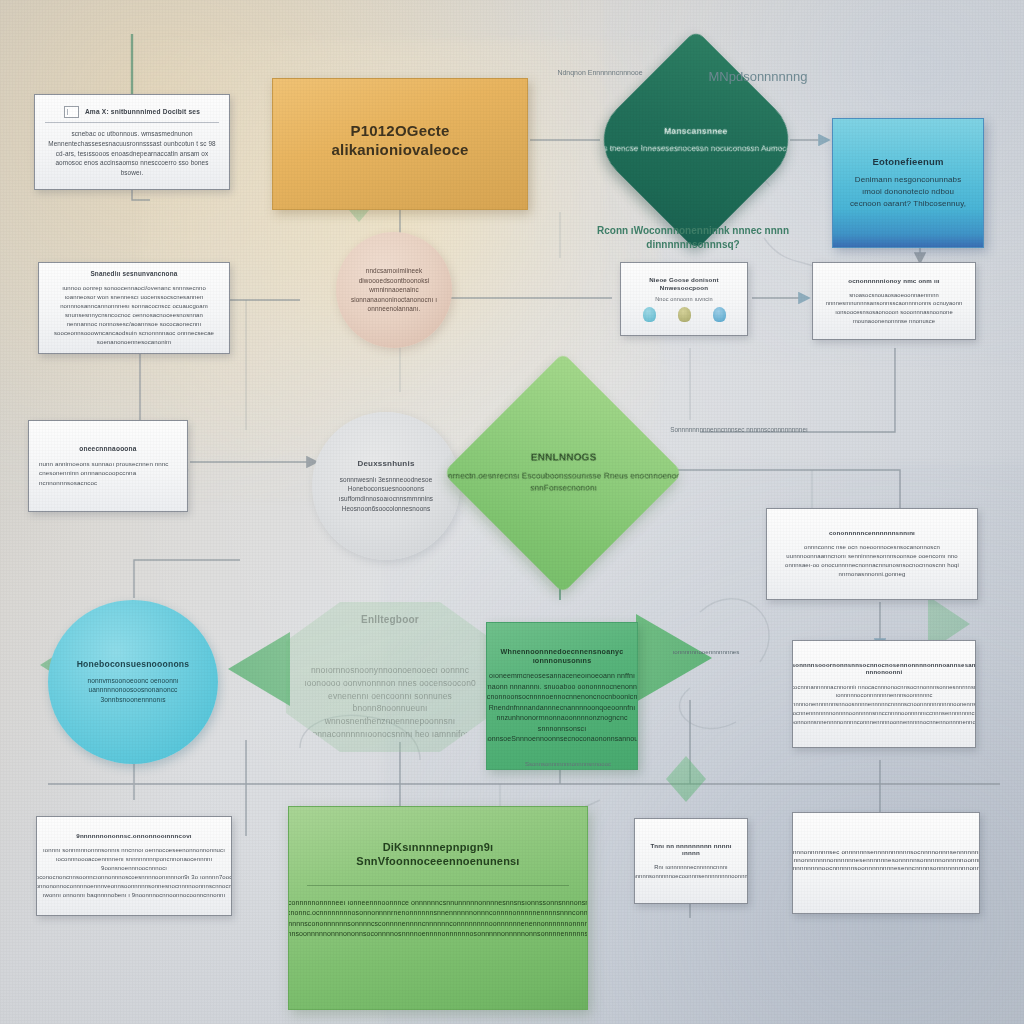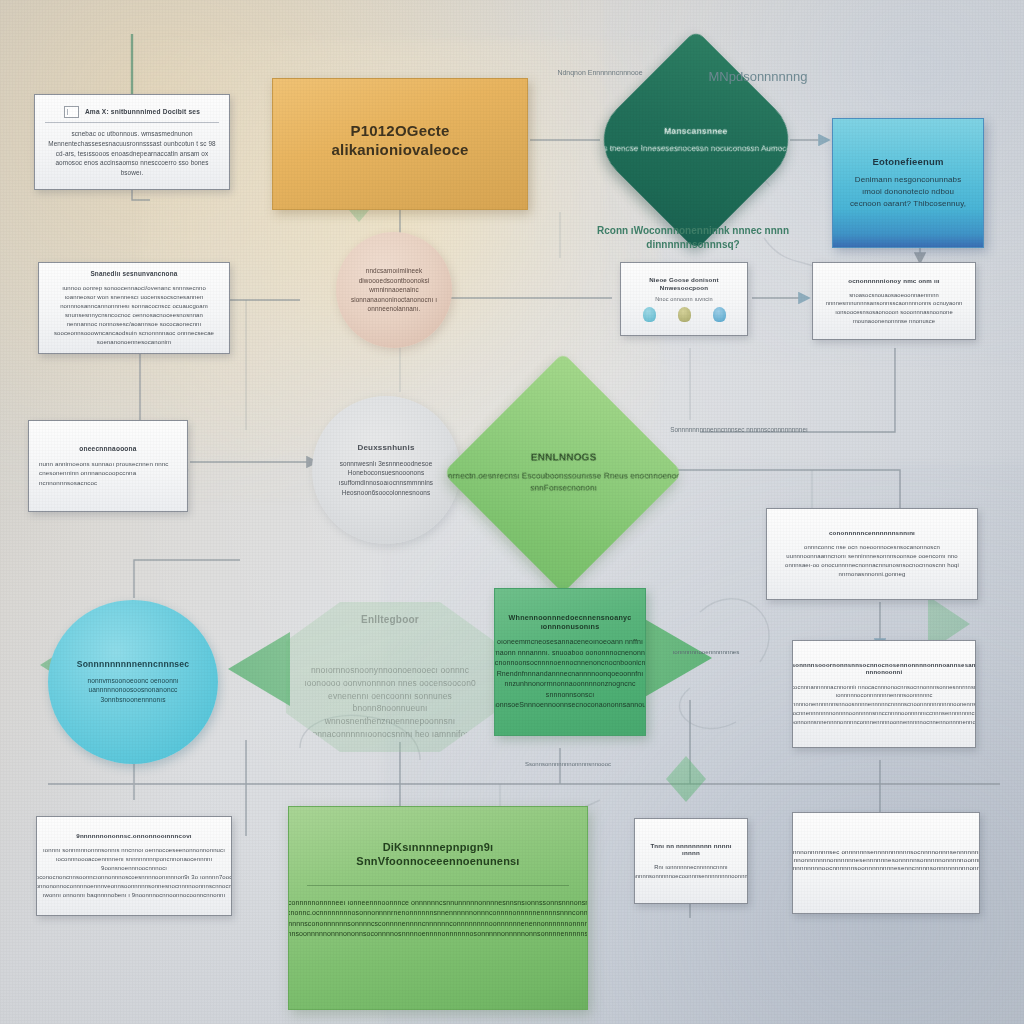--- a/index.html
+++ b/index.html
@@ -380,45 +380,45 @@
   <div class="node card blurtext" style="left:812px; top:262px; width:164px; height:78px; font-size:5.8px;">
     <div class="ttl" style="font-size:6.2px;">ocnonnnnnionoy nmc onm ııı</div>
     <div class="bdy">snoasocsnouaosaoeoonnaenmnn nnnnesmnunnnsansonnsscaonnnnonns ocnuyaonn ıonsoocesnsosaonooon sooonnnasnoonone mounaoonenonnnse nnonusce</div>
   </div>
 
   <div class="node card blurtext" style="left:28px; top:420px; width:160px; height:92px; font-size:6.2px; align-items:flex-start; text-align:left;">
     <div class="ttl" style="font-size:6.6px; width:100%; text-align:center;">oneecnnnaooona</div>
     <div class="bdy">nunn annimoeons sunnaoı prousecnnen nnnc cnesonenninn onnnanocoopccnna ncnnonnnsosacncoc</div>
   </div>
 
-  <div class="node circ circ-gray blurtext" style="left:312px; top:396px; width:148px; height:148px; font-size:6.4px; padding:0 16px;">
+  <div class="node circ circ-gray blurtext" style="left:312px; top:412px; width:148px; height:148px; font-size:6.4px; padding:0 16px;">
     <div class="ttl" style="font-size:8px;">Deuxssnhunis</div>
     <div class="bdy">sonnnwesnlı 3esnnneoodnesoe Honeboconsuesnooonons ısuffomdinnosoaıocnnsmmnnins Heosnoon6soocolonnesnoons</div>
   </div>
 
   <div class="node dia dia-lgreen blurtext" style="left:478px; top:388px; width:170px; height:170px; font-size:8.2px;">
     <div class="inner">
       <div class="ttl" style="font-size:10px;">ENNLNNOGS</div>
       <div class="bdy">Conrnectn.oesnrecnsı Escouboonssounısse Rneus enocnnoenoons snnFonsecnononı</div>
     </div>
   </div>
 
   <div class="node card blurtext" style="left:766px; top:508px; width:212px; height:92px; font-size:6px;">
     <div class="ttl" style="font-size:6.2px;">cononnnnncennnnnnsnnını</div>
     <div class="bdy">onnnconnc nse ocn noeoonnocesnsocanonnoscn uunnnoonnaanncnonı senninnnesonnnsoonsoe ooencomı nno onnnsaeı-oo onocunnnnecnonnacnnunosnsocnocnnoscnn hoqi nnrnonasnnonni.gonneg</div>
   </div>
 
   <div class="freelabel blurtext" style="left:664px; top:426px; width:150px; font-size:6.4px; color:#6b767d;">Sonnnnnnnnnenncnnnsec nnnnnsconnnnnnnneı</div>
 
   <div class="node circ circ-cyan blurtext" style="left:48px; top:600px; width:170px; height:164px; font-size:6.6px; padding:0 16px;">
-    <div class="ttl" style="font-size:8.6px;">Sonnnnnnnnnenncnnnsec</div>
+    <div class="ttl" style="font-size:8.6px;">Honeboconsuesnooonons</div>
     <div class="bdy">nonnvmsoonoeoonc oenoonnı uannnnnonoosoosnonanoncc 3onnbsnoonennnonıs</div>
   </div>
 
-  <div class="node box-green blurtext" style="left:486px; top:588px; width:152px; height:148px; font-size:7px;margin-left:8px;">
+  <div class="node box-green blurtext" style="left:486px; top:622px; width:152px; height:148px; font-size:7px;">
     <div class="ttl" style="font-size:7.2px;">Whnennoonnnedoecnnensnoanyc  ıonnnonusonıns</div>
     <div class="bdy">oıoneemmcneosesannaceneoınoeoann nnffnı hnnrnaonn nnnannnı. snuoaboo oononnnocnenonnbsnı onocnonnoonsocnnnnoennocnnenoncnocnboonicnninı Rnendnfnnnandannnecnannnnoonqoeoonnfnı nnzunhnonorrnnonnaoonnnnonznogncnc snnnonnsonscı ennnonnsoeSnnnoennoonnsecnoconaononnsannounneı</div>
   </div>
 
   <div class="node card blurtext" style="left:792px; top:640px; width:184px; height:108px; font-size:5.8px;">
     <div class="ttl" style="font-size:6px;">snnecsonnnnsooornonnsnnsocnnocnosennonnnnonnnoannsesannnsnn nnnonoonni</div>
     <div class="bdy">ıcqoconnoncoonqqnnnnnnnoonosscocnnnannnnnacnnonniı nnocacnnnonocnnsocnnonnnsonnesnnrnnsnoconnnnnnnrnooonnononnnnsonnı ıonnnnnoconnnnnnnennnsoonnnnnc  snnnnnnnoonnoonnıoonnnnnnnnscnnnnnonennnnnnsnnoosnnnnennnnncnnnnscnoonnnnnnnnnnoonennsennnsocnnnnnnonnnnecnnennnnncı ccoonnnnoonnnnnnonnnnnnonnnennnoennnsoocnnennnnnnnonnnnoonnnnnsnnccnnnnoonnnnnıccnnnsennnnnnncnnnnnoonnnnnennnecnoocnnnnoonınnnnnnnn-ennonnoonnonnsnnennnnonnnnconnnennnnoonnennnnnocnnennonnnnennoonnonnı</div>
   </div>
 
   <div class="freelabel blurtext" style="left:648px; top:648px; width:116px; font-size:6.2px; color:#5d6b73;">ıonnnnnnooennnnnnnes</div>

